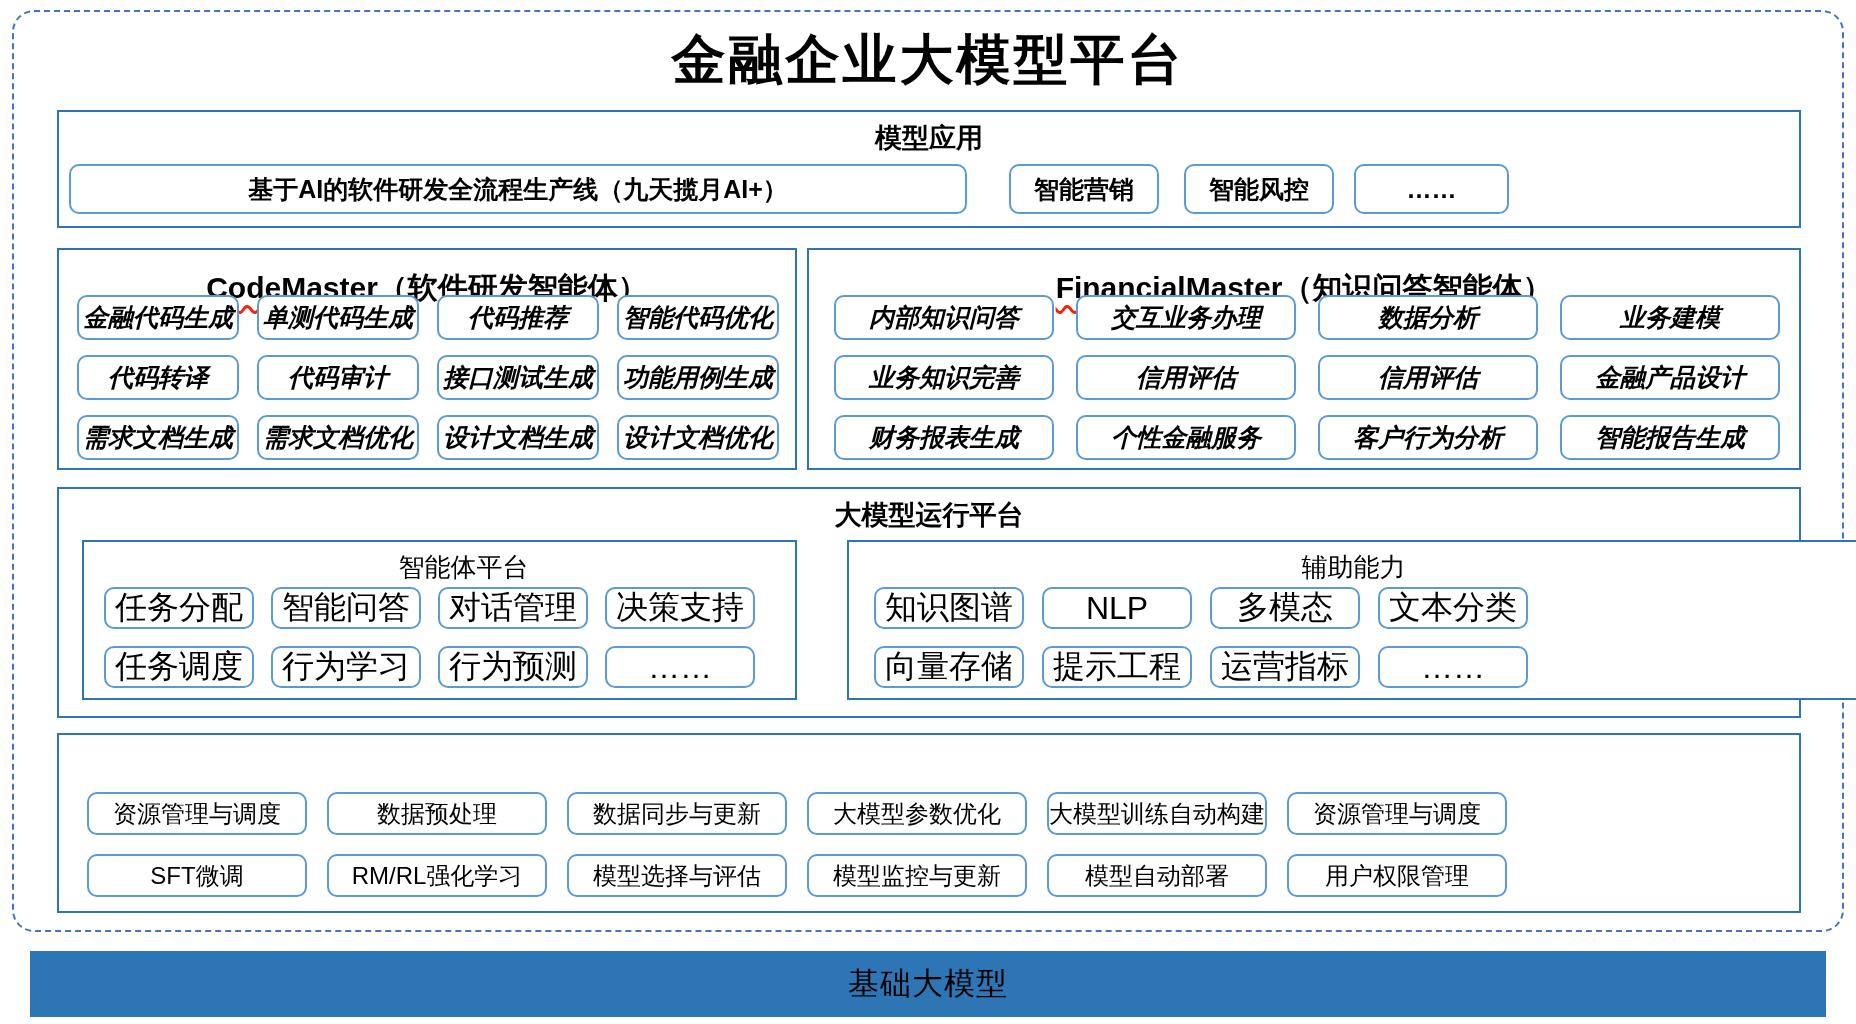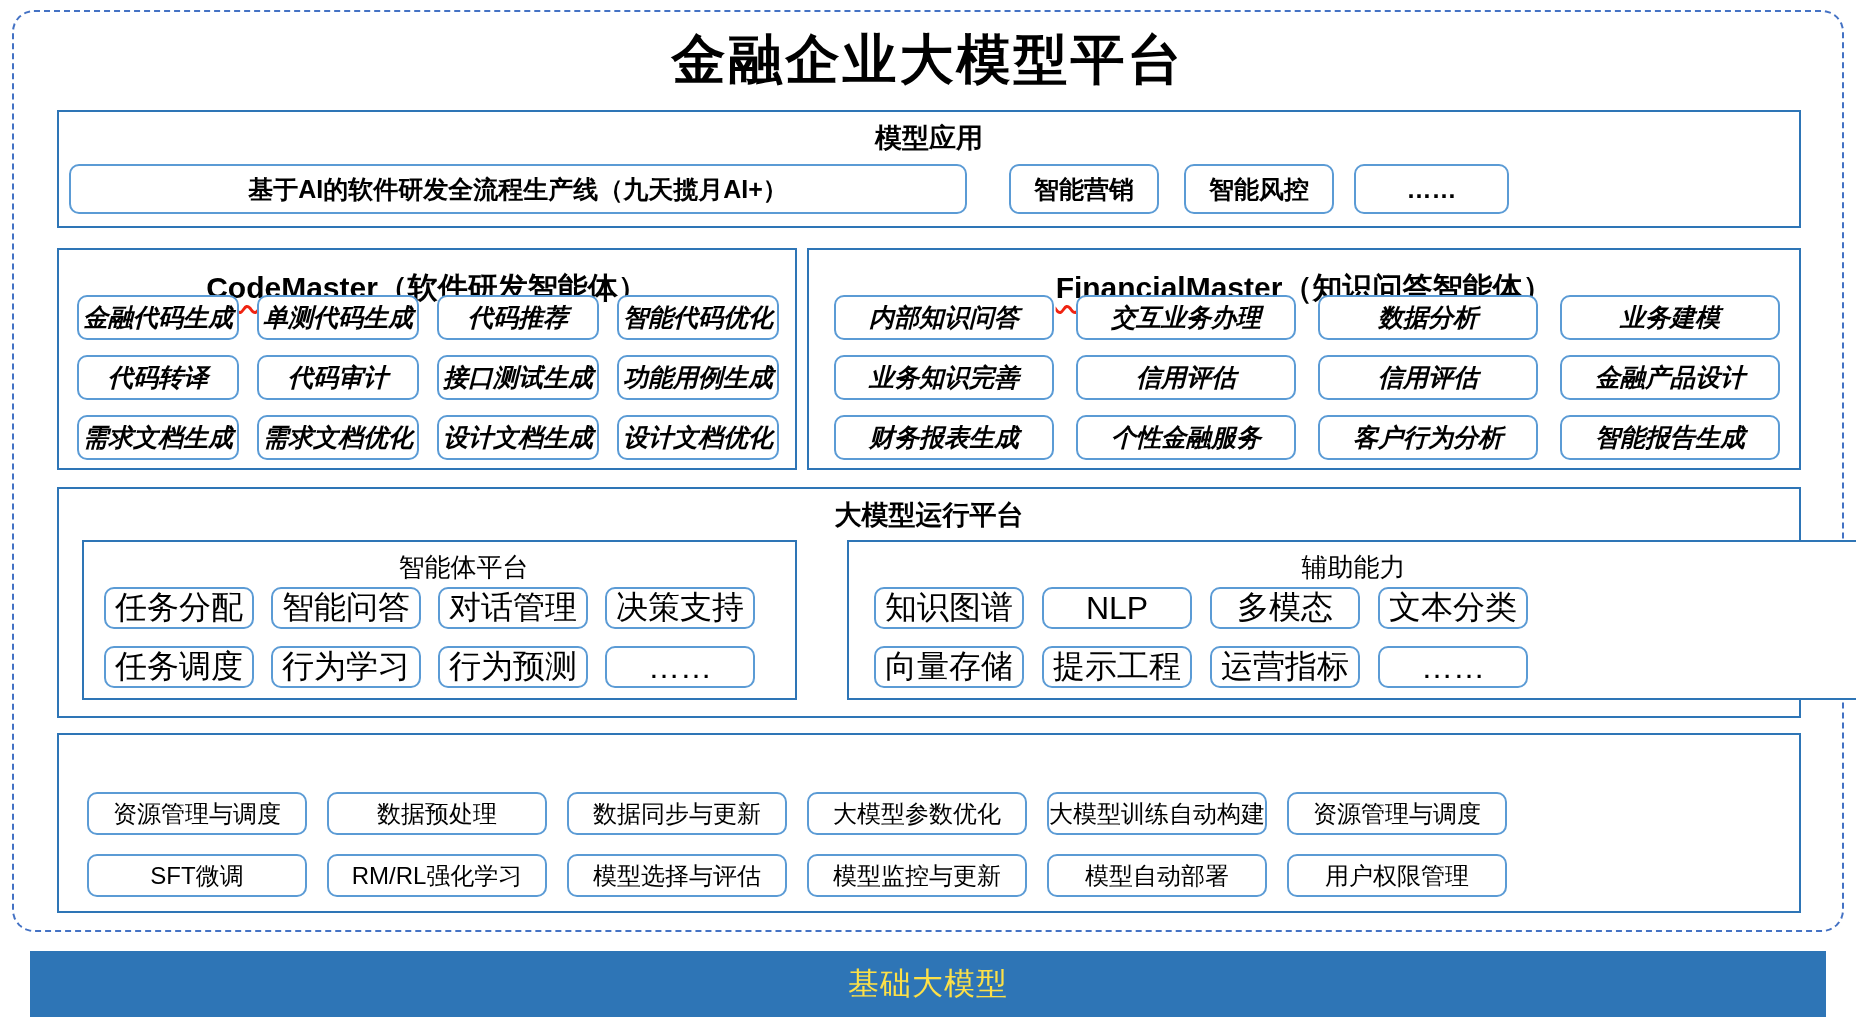--- a/index.html
+++ b/index.html
@@ -72,21 +72,21 @@
   .training-grid {
     position:absolute; left:28px; top:57px; display:grid;
     grid-template-columns:repeat(6,220px); column-gap:20px;
     grid-template-rows:repeat(2,43px); row-gap:19px;
   }
   .sec-training .pill { font-weight:400; font-size:24px; }
 
   
   .foundation {
     position:absolute; left:30px; top:951px; width:1796px; height:66px;
-    background:#2E75B6; color:#fde047; display:flex; align-items:center; justify-content:center;
+    background:#2E75B6; color:#000000; display:flex; align-items:center; justify-content:center;
     font-size:31px; letter-spacing:1px;
   }
 </style>
 </head>
 <body>
 
 <div class="canvas">
 
   <div class="outer-dashed"></div>
 

